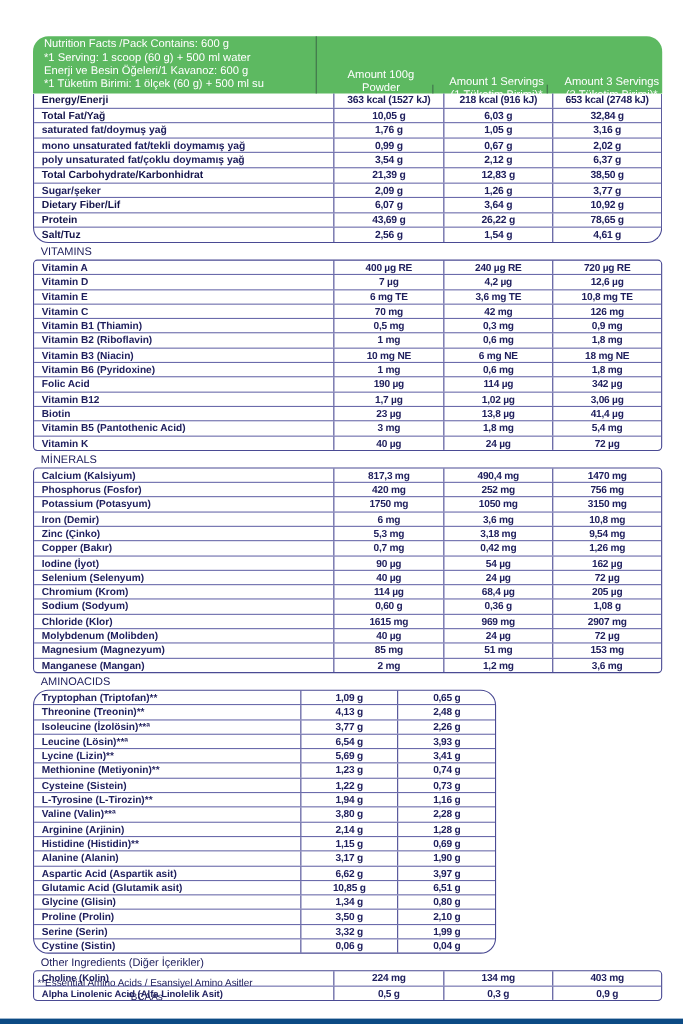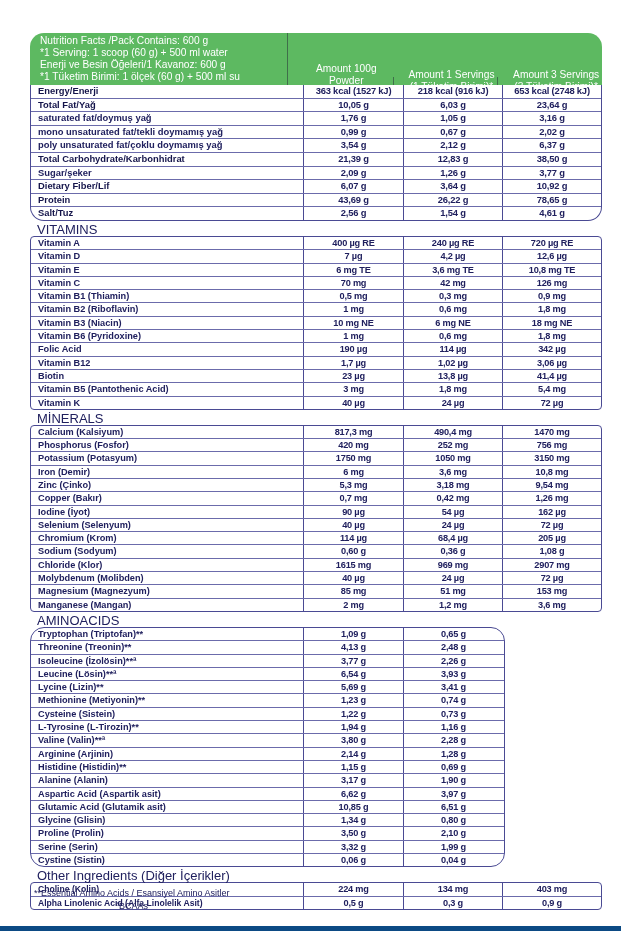--- a/index.html
+++ b/index.html
@@ -8,29 +8,29 @@
   
   .hdr { display:flex; background:#5db961; border-radius:14px 14px 0 0; color:#fff; height:52px;gap:12px; }
   .hdr .lbl { width:275px; padding:2px 0 0 10px; box-sizing:border-box; font-size:10.2px; line-height:12px; border-right:1px solid #3f6f4a; }
   .hdr .col { display:flex; align-items:center; justify-content:center; text-align:center; font-size:10.2px; line-height:12px; box-sizing:border-box; border-right:1px solid #3f6f4a;margin-top:44px; }
   .hdr .col:last-child { border-right:none; }
   .c1 { width:100px; } .c2 { width:99px; } .c3 { width:98px; }
   
   .tbl { border:1.5px solid #4a4a93; box-sizing:border-box;font-weight:bold; }
   .tbl.top { border-top:none; border-radius:0 0 14px 14px; }
   .tbl.rnd { border-radius:4px; }
-  .tbl.rnd2 { border-radius:14px; width:475px; }
+  .tbl.rnd2 { border-radius:14px; width:421px; }
   .row { display:flex; height:12.3px; border-bottom:1px solid #6b6bab; }
   .row:last-child { border-bottom:none; }
   .row .lbl { width:273px; padding-left:7px; box-sizing:border-box; font-size:9.2px; line-height:12.3px; border-right:1px solid #4a4a93; white-space:nowrap; overflow:hidden; }
   .row .v { text-align:center; font-family:"Liberation Sans Narrow","Liberation Sans", sans-serif; font-size:9.2px; line-height:12.3px; box-sizing:border-box; border-right:1px solid #4a4a93; letter-spacing:-0.2px; }
   .row .v:last-child { border-right:none; }
   .tbl.top .row { height:12.6px; }
   .tbl.top .row .lbl, .tbl.top .row .v { line-height:12.6px; font-size:9.4px; }
-  .sec { font-size:13px; height:13px; line-height:13px; padding-left:7px; margin-top:2px; }
+  .sec { font-size:10px; height:13px; line-height:13px; padding-left:7px; margin-top:2px; }
   .small .lbl { font-size:8.6px; }
   .notes { position:absolute; left:34px; top:887px; font-size:9px; line-height:13px;text-align:center; }
   .bar { position:absolute; left:0; bottom:0; width:621px; height:5px; background:#0c4a84; }
 </style>
 </head>
 <body>
 
 <div class="wrap">
   <div class="hdr">
     <div class="lbl">
@@ -57,21 +57,21 @@
       <div class="row">
         <div class="lbl" style="color: rgb(20, 20, 74);">Energy/Enerji</div>
         <div class="v c1">363 kcal (1527 kJ)</div>
         <div class="v c2">218 kcal (916 kJ)</div>
         <div class="v c3">653 kcal (2748 kJ)</div>
       </div>
       <div class="row">
         <div class="lbl" style="color: rgb(20, 20, 74);">Total Fat/Yağ</div>
         <div class="v c1">10,05 g</div>
         <div class="v c2">6,03 g</div>
-        <div class="v c3">23,64 g</div>
+        <div class="v c3">32,84 g</div>
       </div>
       <div class="row">
         <div class="lbl">saturated fat/doymuş yağ</div>
         <div class="v c1">1,76 g</div>
         <div class="v c2">1,05 g</div>
         <div class="v c3">3,16 g</div>
       </div>
       <div class="row">
         <div class="lbl">mono unsaturated fat/tekli doymamış yağ</div>
         <div class="v c1">0,99 g</div>

